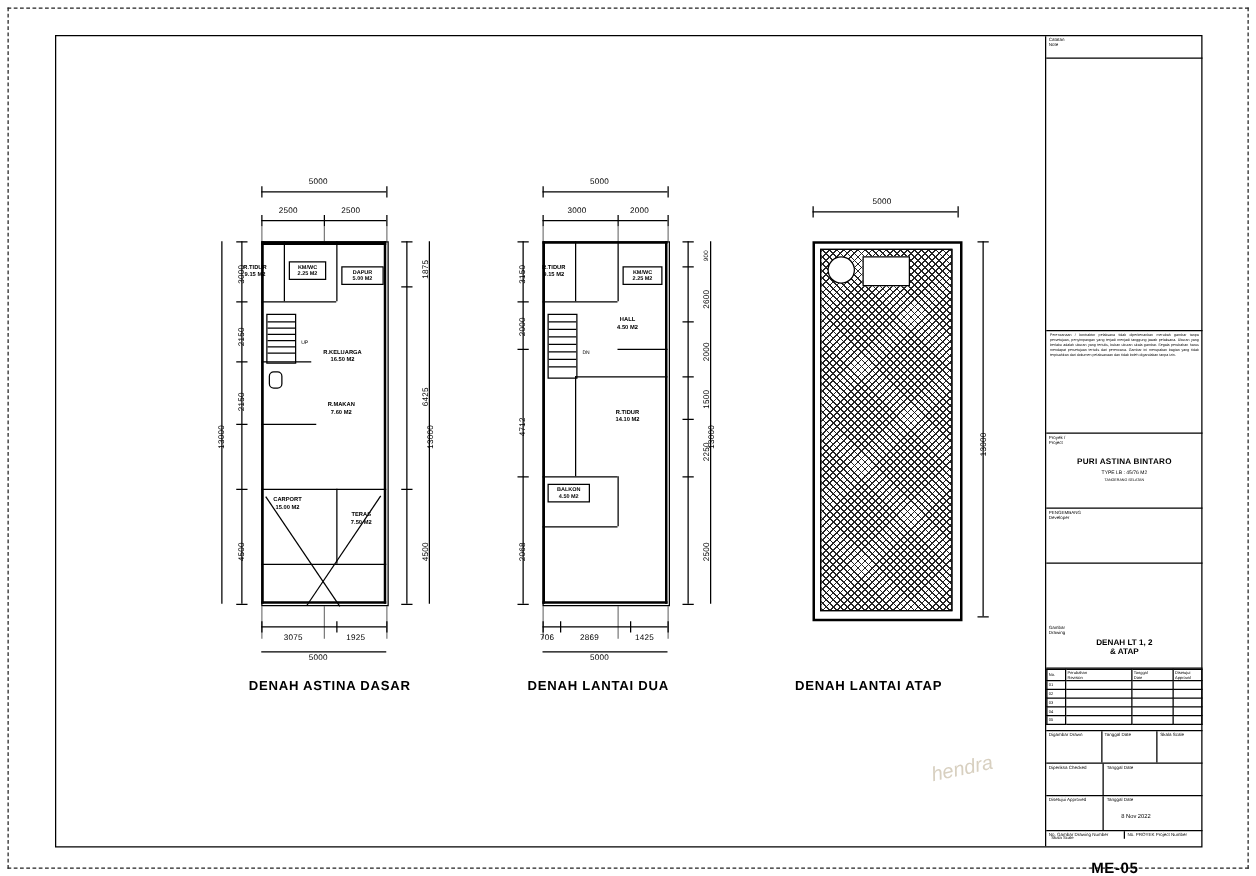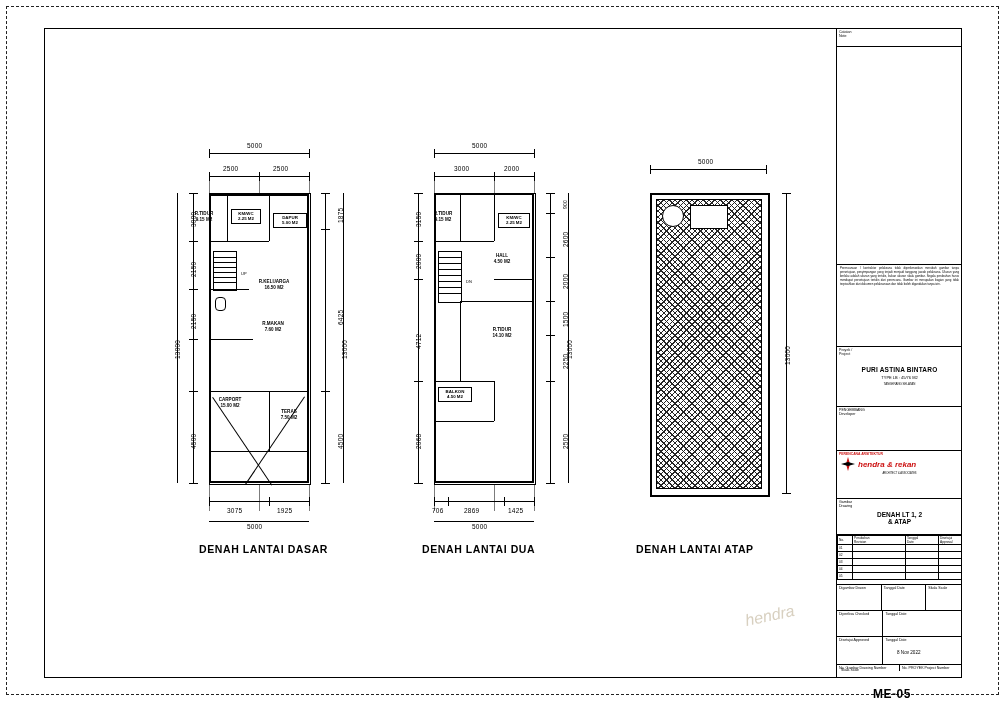--- a/index.html
+++ b/index.html
@@ -155,21 +155,21 @@
 
       <div class="ln h" style="left:44px;top:372px;width:100px;"></div>
       <div class="ln v" style="left:44px;top:368px;height:9px;"></div>
       <div class="ln v" style="left:104px;top:368px;height:9px;"></div>
       <div class="ln v" style="left:144px;top:368px;height:9px;"></div>
       <div class="dimtxt" style="left:62px;top:378px;">3075</div>
       <div class="dimtxt" style="left:112px;top:378px;">1925</div>
       <div class="ln h" style="left:44px;top:392px;width:100px;"></div>
       <div class="dimtxt" style="left:82px;top:394px;">5000</div>
 
-      <div class="plan-title" style="left:34px;top:414px;">DENAH  LANTAI  DASAR</div>
+      <div class="plan-title" style="left:34px;top:414px;">DENAH  ASTINA  DASAR</div>
     </div>
 
     <div class="abs" style="left:545px;top:100px;width:240px;height:420px;">
       <div class="ln h" style="left:60px;top:40px;width:116px;"></div>
       <div class="ln v" style="left:60px;top:36px;height:9px;"></div>
       <div class="ln v" style="left:176px;top:36px;height:9px;"></div>
       <div class="dimtxt" style="left:108px;top:29px;">5000</div>
 
       <div class="room" style="left:60px;top:64px;width:116px;height:300px;border-width:2px;"></div>
       <div class="hatch" style="left:66px;top:70px;width:104px;height:288px;opacity:.85;"></div>
@@ -307,33 +307,20 @@
         <div class="tblabel" style="white-space:pre-line;">Proyek /
 Project</div>
         <div class="projname" style="margin-top:8px;">PURI ASTINA  BINTARO</div>
         <div class="projsub" style="margin-top:2px;">TYPE LB : 45/76 M2</div>
         <div class="projsub2" style="margin-top:2px;">TANGERANG SELATAN</div>
       </div>
       <div class="tbrow" style="top:378px;height:44px;">
         <div class="tblabel" style="white-space:pre-line;">PENGEMBANG
 Developer</div>
       </div>
-      <div class="tbrow" style="top:422px;height:48px;">
-        <div class="tblabel logo-red" style="font-size:3.4px;">PERENCANA ARSITEKTUR</div>
-        <div style="display:flex;align-items:center;gap:3px;padding:0 4px;">
-          <span style="display:inline-block;width:14px;height:14px;position:relative;">
-            <svg width="14" height="14" viewBox="0 0 14 14">
-                <polygon points="7,0 9,7 7,14 5,7" fill="#cc1111"></polygon>
-                <polygon points="0,7 7,5 14,7 7,9" fill="#000"></polygon>
-              </svg>
-          </span>
-          <span class="logo-red" style="font-size:8px;font-style:italic;">hendra &amp; rekan</span>
-        </div>
-        <div class="tblabel" style="font-size:2.6px;text-align:center;">ARCHITECT  &amp;  ASSOCIATES</div>
-      </div>
       <div class="tbrow" style="top:470px;height:36px;">
         <div class="tblabel" style="white-space:pre-line;">Gambar
 Drawing</div>
         <div class="tbcenter" style="font-size:6.5px;font-weight:bold;margin-top:1px;">DENAH LT 1, 2</div>
         <div class="tbcenter" style="font-size:6.5px;font-weight:bold;">&amp; ATAP</div>
       </div>
 
       <div class="tbrow" style="top:506px;height:50px;padding:0;">
         <table class="gridtbl">
           <tbody>

